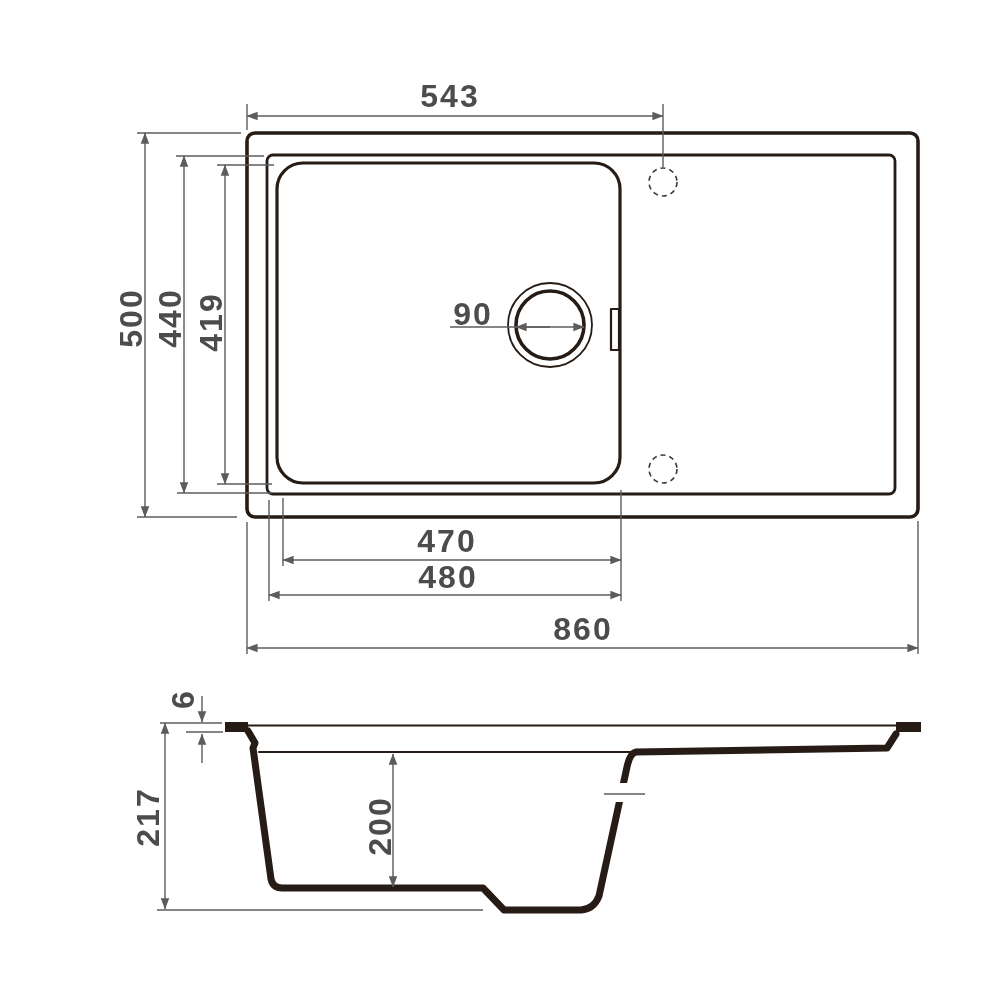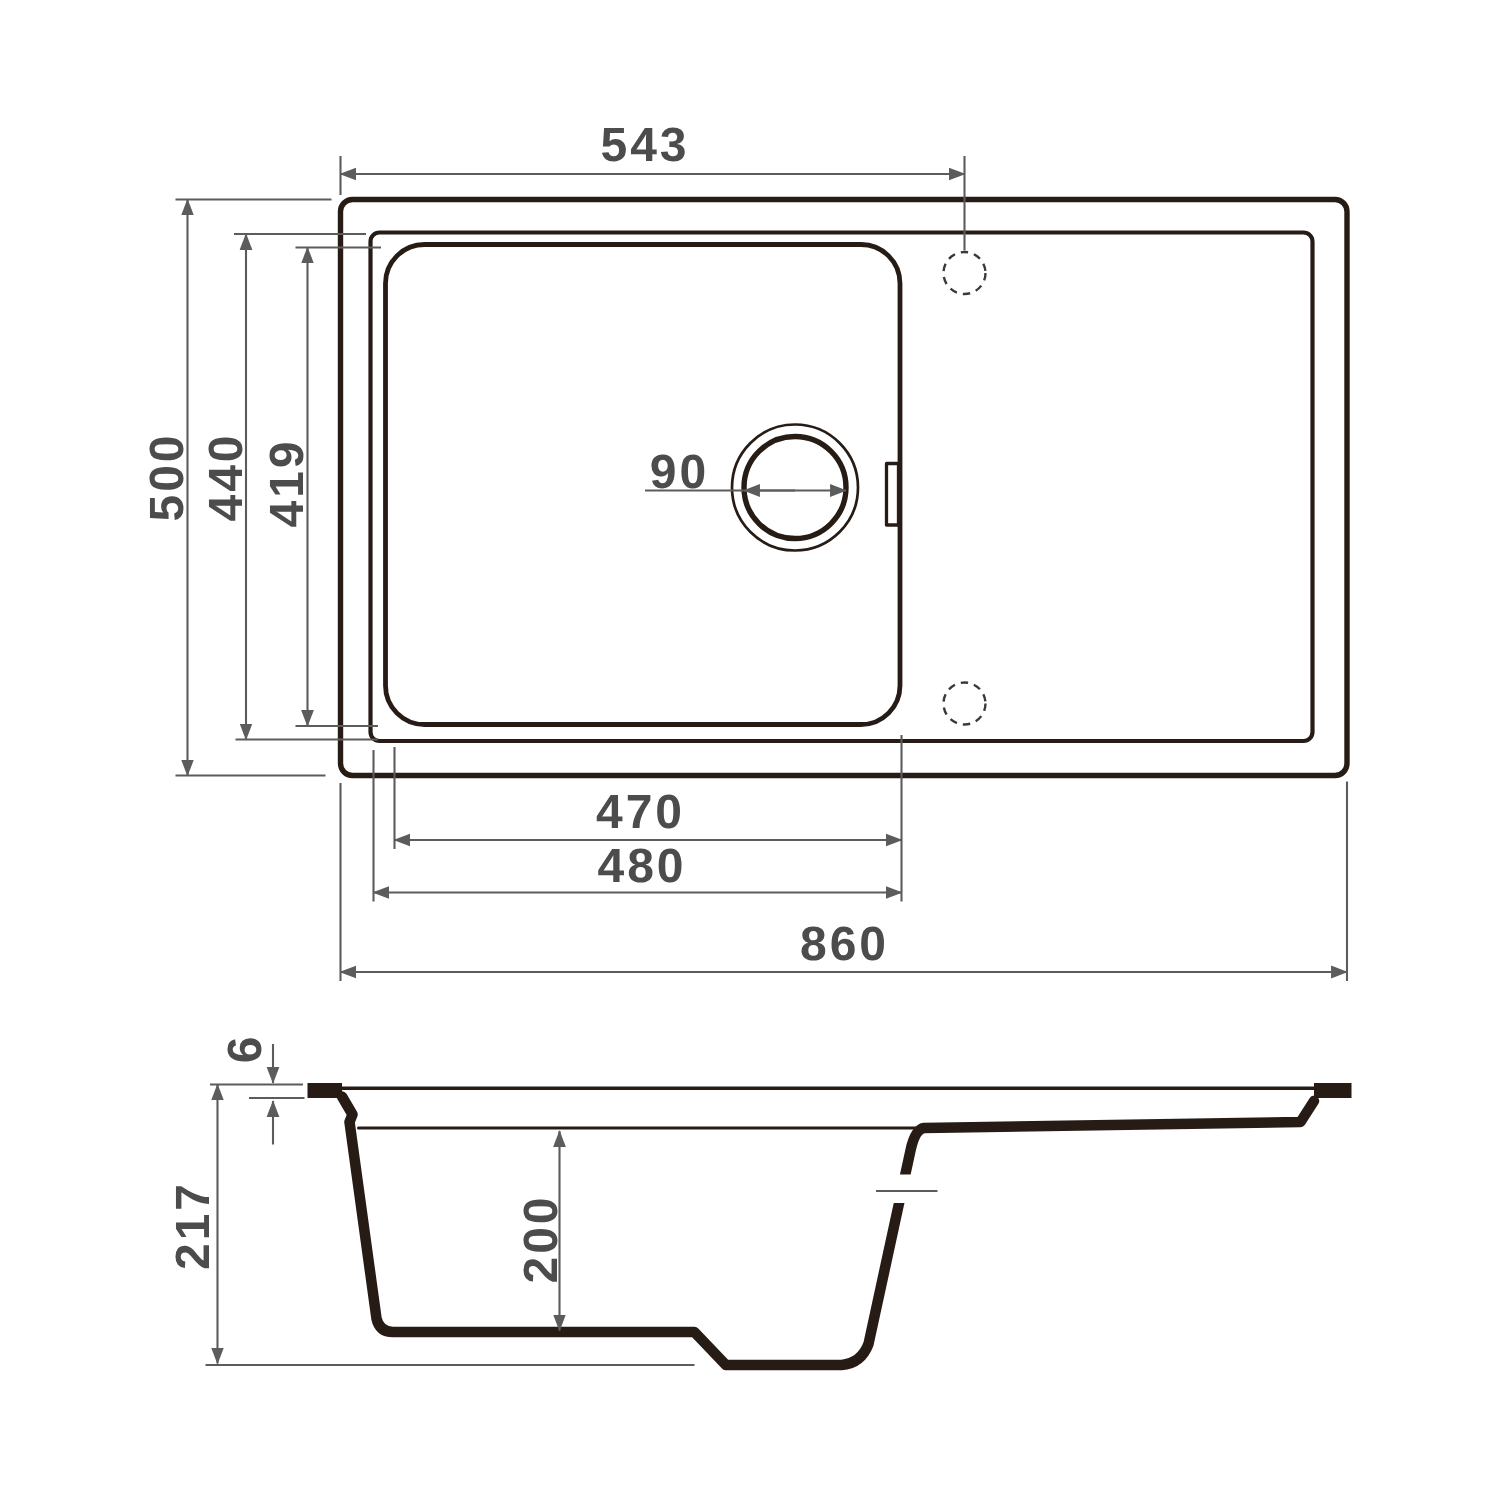--- a/index.html
+++ b/index.html
@@ -5,20 +5,21 @@
   html, body {
     margin: 0;
     padding: 0;
     background: #ffffff;
   }
   .stage {
     width: 953px;
     height: 1000px;
     background: #ffffff;
     position: relative;
+    padding-left: 20px;
   }
   svg { display: block; }
   .ink {
     stroke: #261c15;
     fill: none;
     stroke-linecap: round;
     stroke-linejoin: round;
   }
   .ink-fill {
     fill: #261c15;

